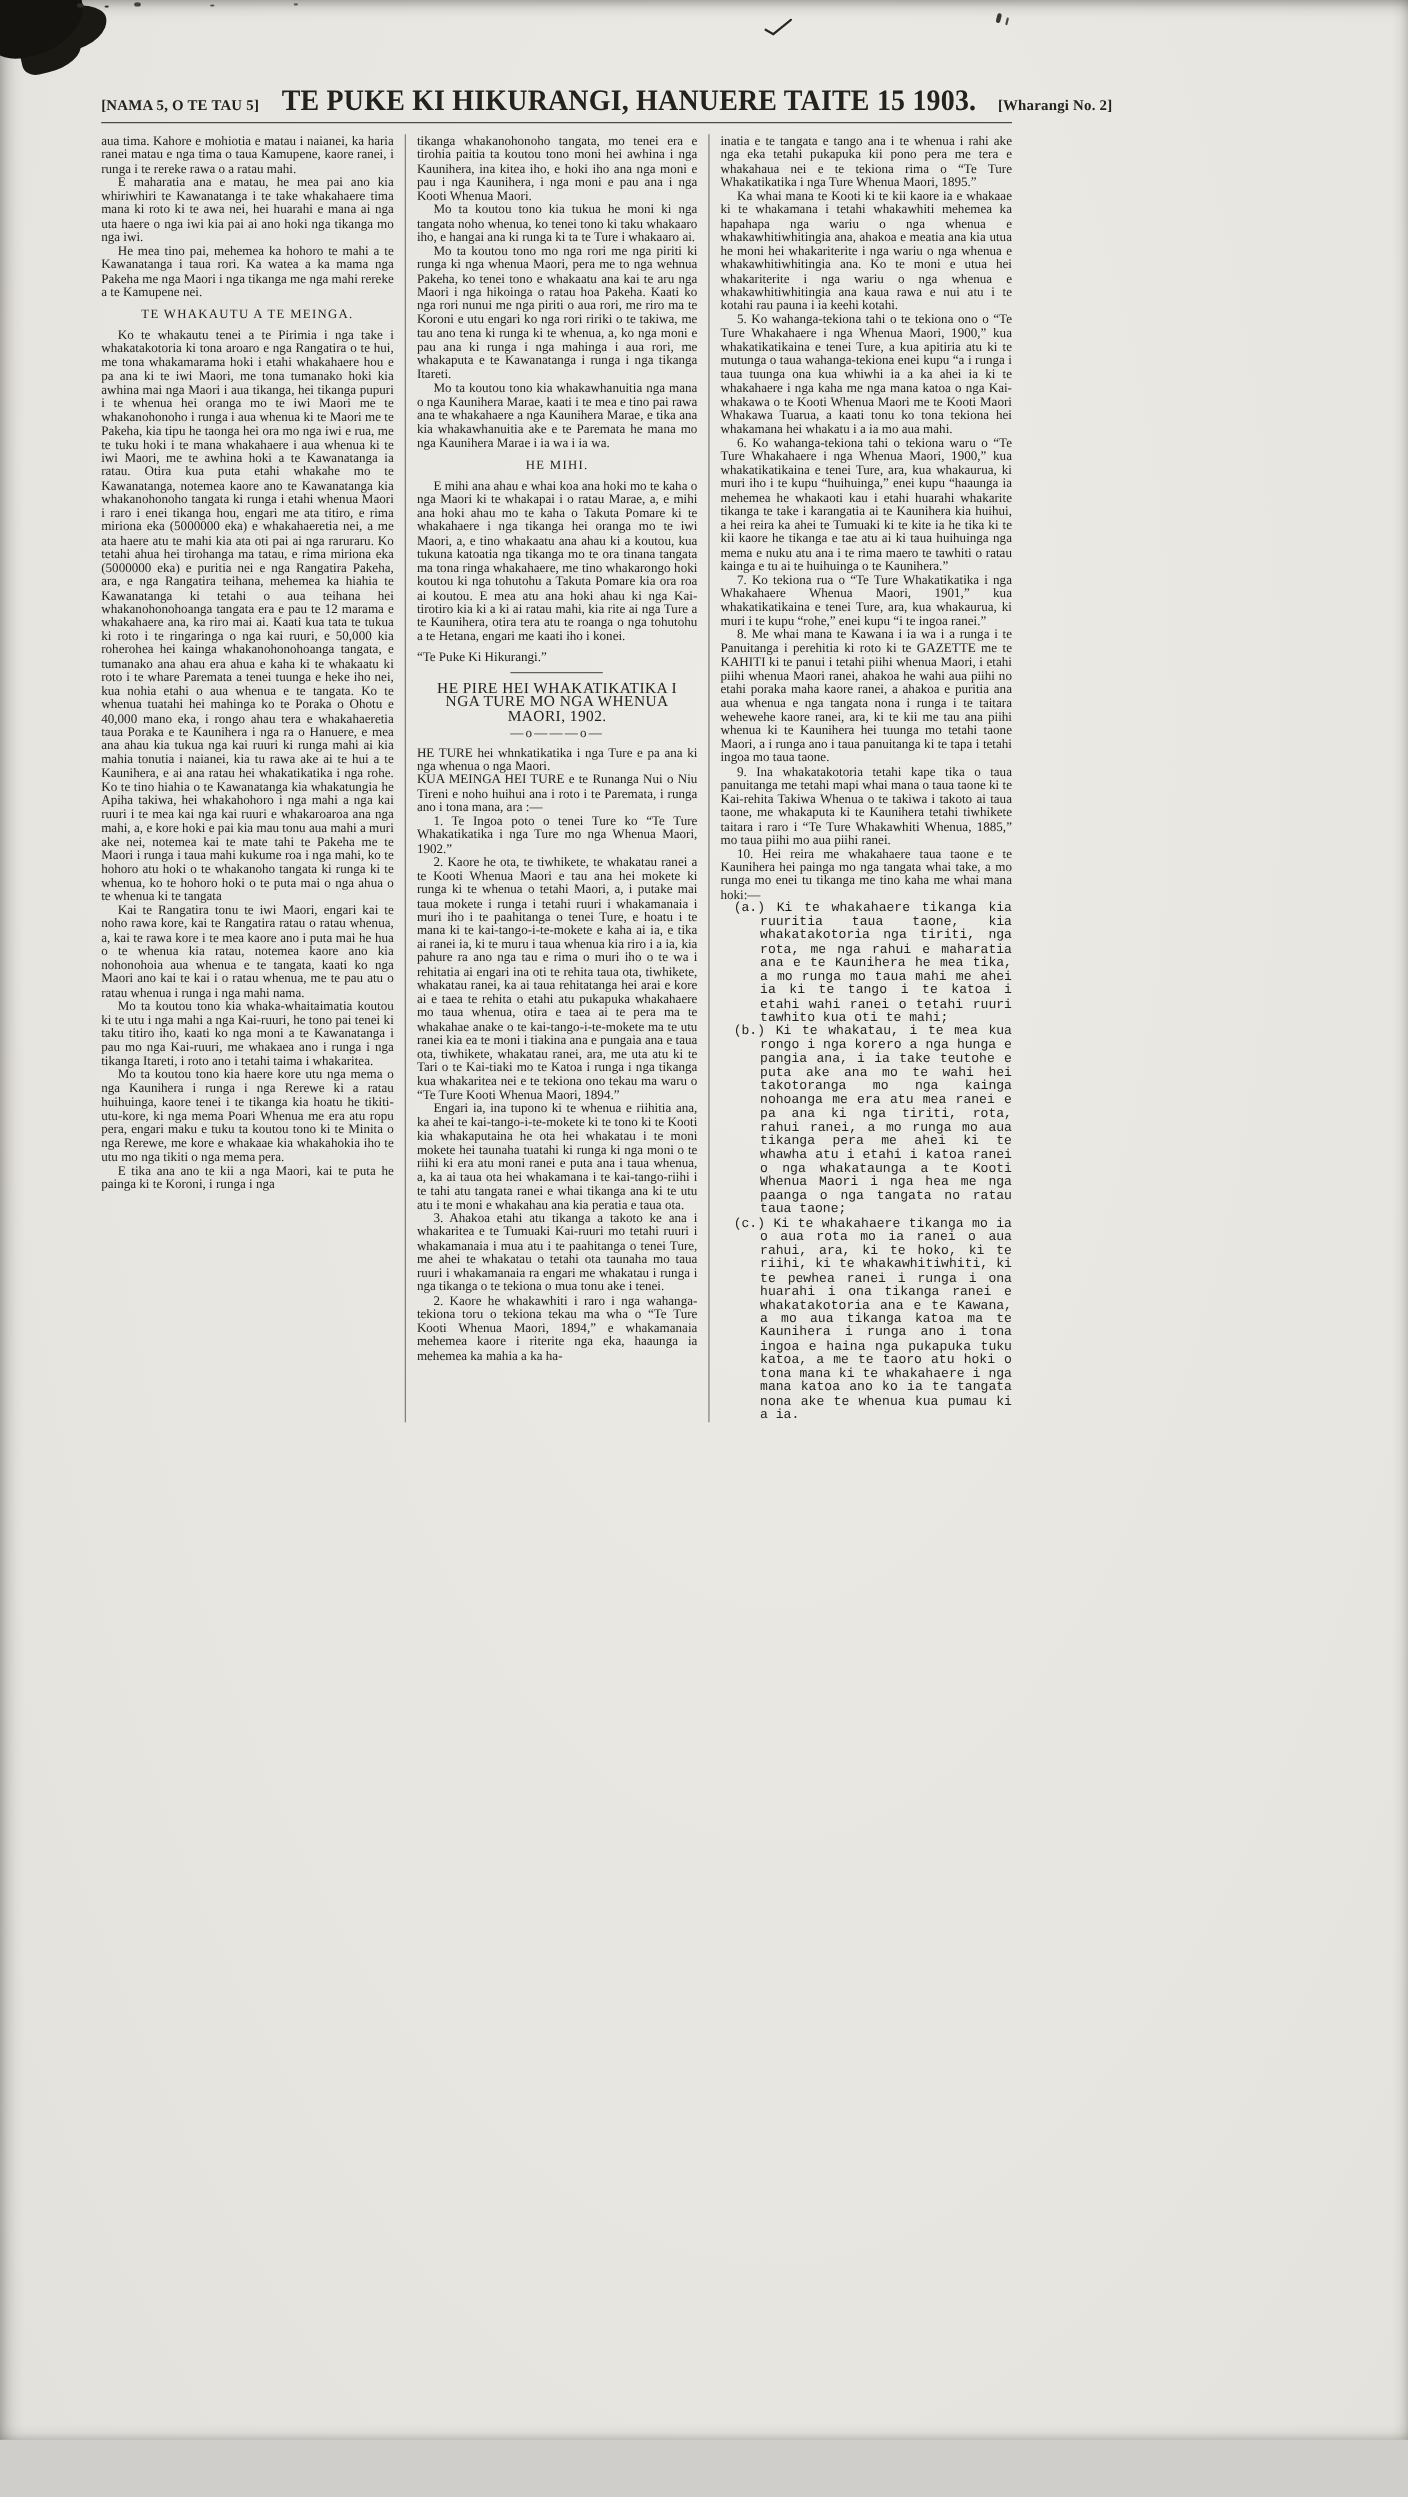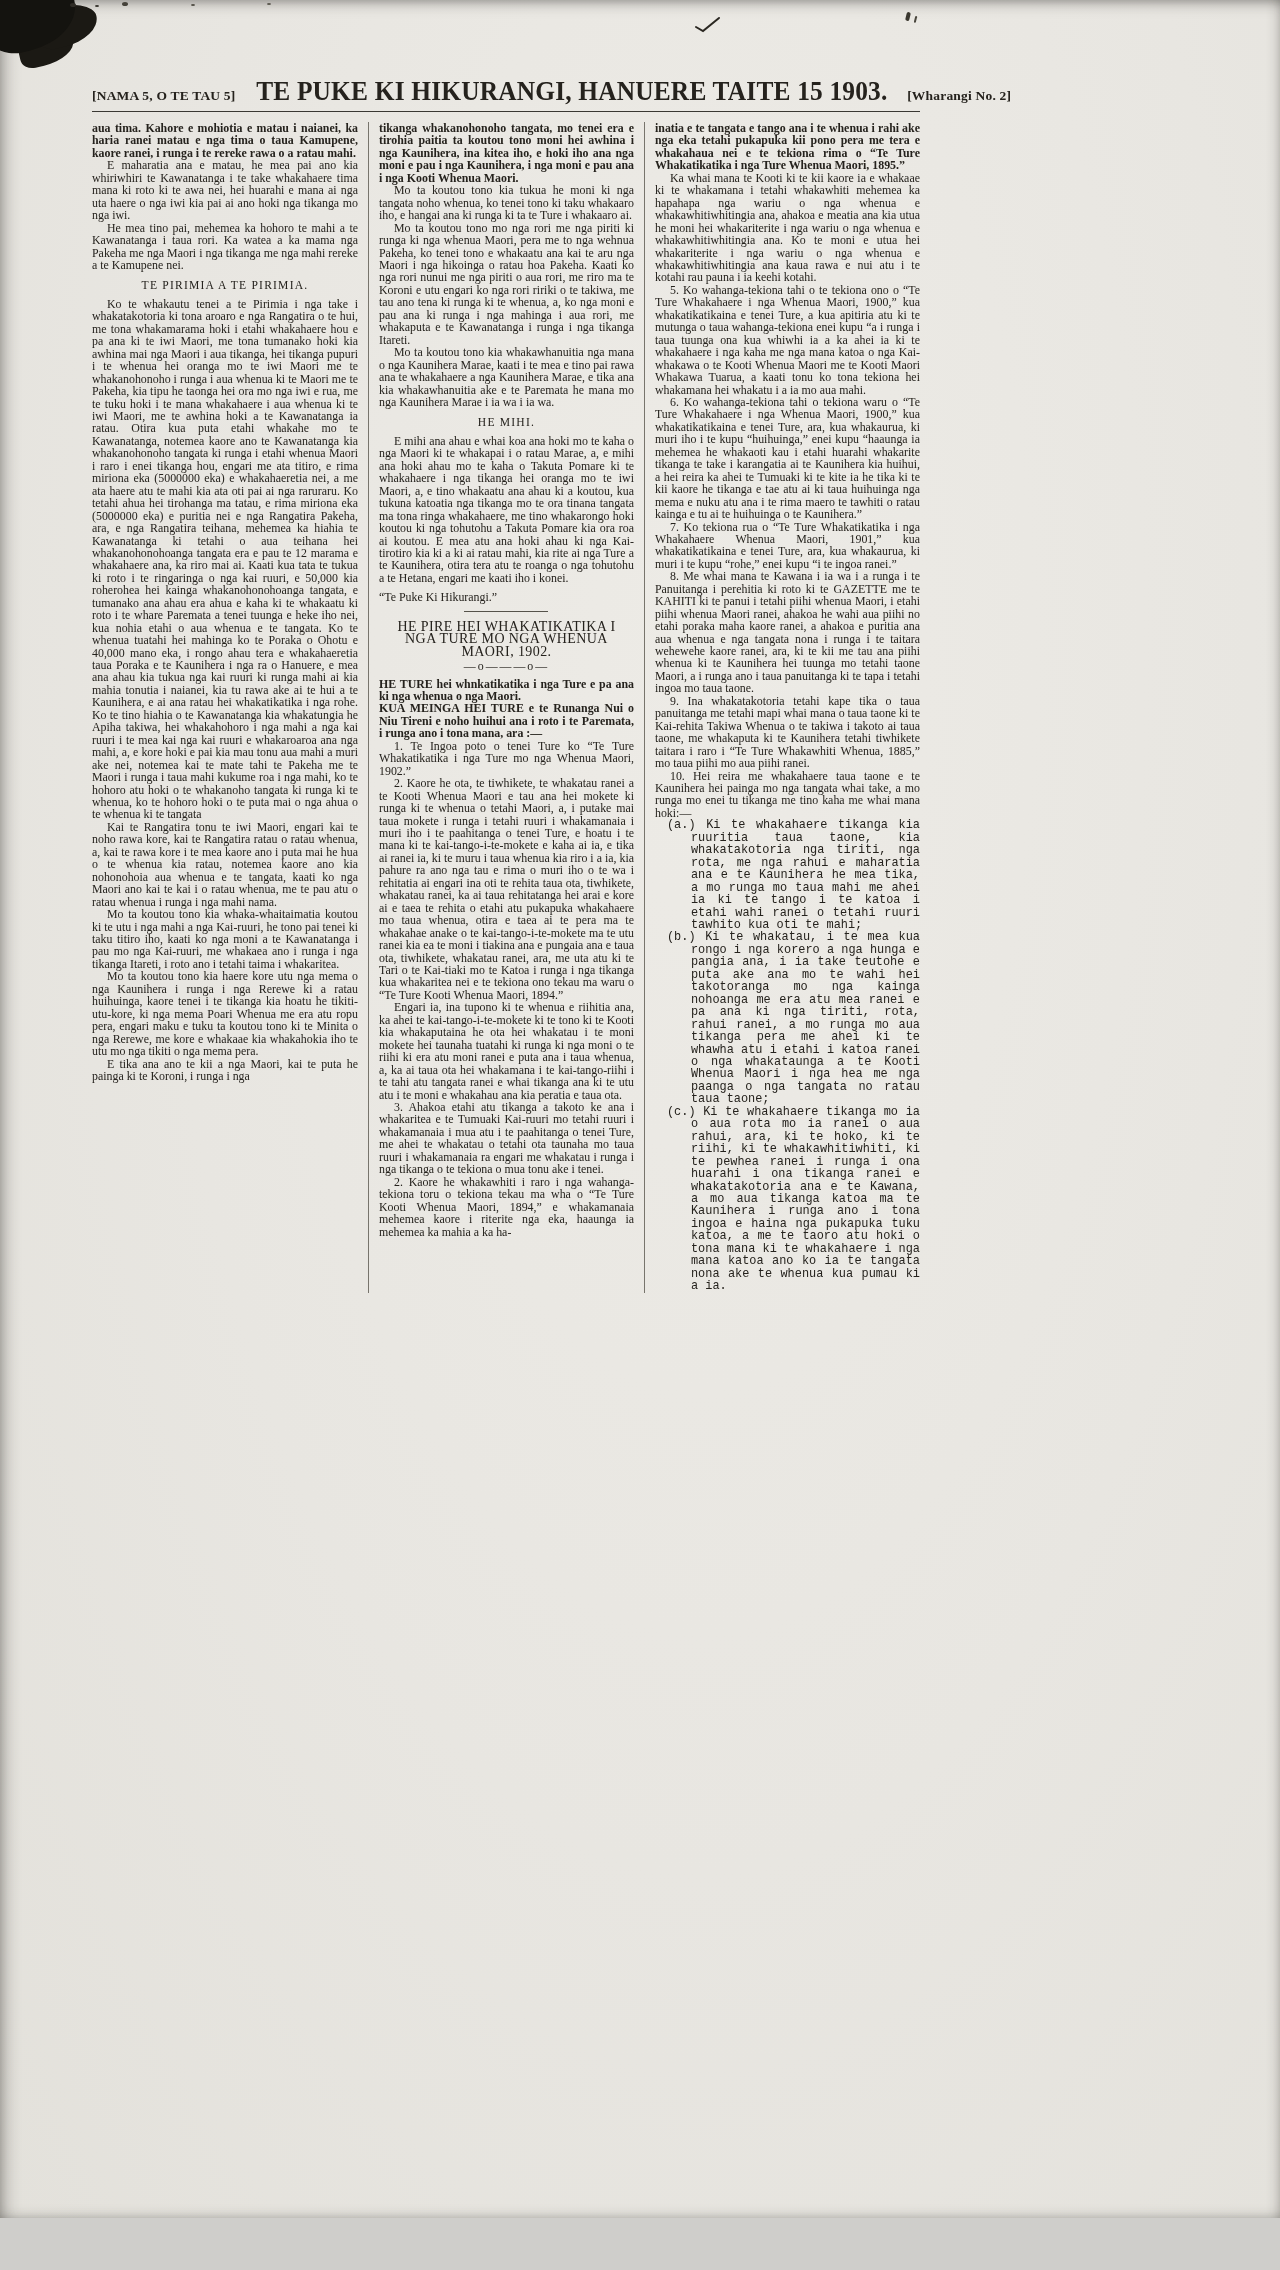--- a/index.html
+++ b/index.html
@@ -41,21 +41,21 @@
   .head-rule{border-bottom:1.5px solid #3a3833;margin-top:4px;}
 
   .columns{display:flex;margin-top:10px;align-items:stretch;}
   .col{width:33.333%;box-sizing:border-box;padding:0 10px;
     font-size:11.9px;line-height:12.45px;text-align:justify;}
   .col:first-child{padding-left:0;}
   .col:last-child{padding-right:0;}
   .col + .col{border-left:1px solid #77746c;}
 
   .para{text-indent:15px;margin:0;}
-  .para0{text-indent:0;margin:0;font-weight:bold;}
+  .para0{text-indent:0;margin:0;}
   .heading{text-align:center;text-indent:0;margin:9px 0 5px;font-size:11.6px;letter-spacing:1.2px;}
   .heading2{text-align:center;text-indent:0;margin:9px 14px 2px;font-size:14px;letter-spacing:.4px;}
   .center{text-align:left;text-indent:0;margin:7px 0;}
   .sep{text-align:center;text-indent:0;margin:0 0 5px;letter-spacing:2px;}
   .rule{width:84px;border-bottom:1px solid #55524a;margin:7px auto 2px;}
   .hang{padding-left:36px;text-indent:-24px;margin:0;font-family:Liberation Mono, monospace;}
 </style>
 </head>
 <body>
 
@@ -80,21 +80,21 @@
       <div class="issue-no">[NAMA 5, O TE TAU 5]</div>
       <div class="paper-title">TE PUKE KI HIKURANGI, HANUERE TAITE 15 1903.</div>
       <div class="issue-no right">[Wharangi No. 2]</div>
     </header>
     <div class="head-rule"></div>
     <div class="columns">
         <div class="col">
           <div class="para0">aua tima. Kahore e mohiotia e matau i naianei, ka haria ranei matau e nga tima o taua Kamupene, kaore ranei, i runga i te rereke rawa o a ratau mahi.</div>
           <div class="para">E maharatia ana e matau, he mea pai ano kia whiriwhiri te Kawanatanga i te take whakahaere tima mana ki roto ki te awa nei, hei huarahi e mana ai nga uta haere o nga iwi kia pai ai ano hoki nga tikanga mo nga iwi.</div>
           <div class="para">He mea tino pai, mehemea ka hohoro te mahi a te Kawanatanga i taua rori. Ka watea a ka mama nga Pakeha me nga Maori i nga tikanga me nga mahi rereke a te Kamupene nei.</div>
-          <div class="heading">TE PIRIMIA A TE PIRIMIA.</div>
+          <div class="heading">TE WHAKAUTU A TE MEINGA.</div>
           <div class="para">Ko te whakautu tenei a te Pirimia i nga take i whakatakotoria ki tona aroaro e nga Rangatira o te hui, me tona whakamarama hoki i etahi whakahaere hou e pa ana ki te iwi Maori, me tona tumanako hoki kia awhina mai nga Maori i aua tikanga, hei tikanga pupuri i te whenua hei oranga mo te iwi Maori me te whakanohonoho i runga i aua whenua ki te Maori me te Pakeha, kia tipu he taonga hei ora mo nga iwi e rua, me te tuku hoki i te mana whakahaere i aua whenua ki te iwi Maori, me te awhina hoki a te Kawanatanga ia ratau. Otira kua puta etahi whakahe mo te Kawanatanga, notemea kaore ano te Kawanatanga kia whakanohonoho tangata ki runga i etahi whenua Maori i raro i enei tikanga hou, engari me ata titiro, e rima miriona eka (5000000 eka) e whakahaeretia nei, a me ata haere atu te mahi kia ata oti pai ai nga raruraru. Ko tetahi ahua hei tirohanga ma tatau, e rima miriona eka (5000000 eka) e puritia nei e nga Rangatira Pakeha, ara, e nga Rangatira teihana, mehemea ka hiahia te Kawanatanga ki tetahi o aua teihana hei whakanohonohoanga tangata era e pau te 12 marama e whakahaere ana, ka riro mai ai. Kaati kua tata te tukua ki roto i te ringaringa o nga kai ruuri, e 50,000 kia roherohea hei kainga whakanohonohoanga tangata, e tumanako ana ahau era ahua e kaha ki te whakaatu ki roto i te whare Paremata a tenei tuunga e heke iho nei, kua nohia etahi o aua whenua e te tangata. Ko te whenua tuatahi hei mahinga ko te Poraka o Ohotu e 40,000 mano eka, i rongo ahau tera e whakahaeretia taua Poraka e te Kaunihera i nga ra o Hanuere, e mea ana ahau kia tukua nga kai ruuri ki runga mahi ai kia mahia tonutia i naianei, kia tu rawa ake ai te hui a te Kaunihera, e ai ana ratau hei whakatikatika i nga rohe. Ko te tino hiahia o te Kawanatanga kia whakatungia he Apiha takiwa, hei whakahohoro i nga mahi a nga kai ruuri i te mea kai nga kai ruuri e whakaroaroa ana nga mahi, a, e kore hoki e pai kia mau tonu aua mahi a muri ake nei, notemea kai te mate tahi te Pakeha me te Maori i runga i taua mahi kukume roa i nga mahi, ko te hohoro atu hoki o te whakanoho tangata ki runga ki te whenua, ko te hohoro hoki o te puta mai o nga ahua o te whenua ki te tangata</div>
           <div class="para">Kai te Rangatira tonu te iwi Maori, engari kai te noho rawa kore, kai te Rangatira ratau o ratau whenua, a, kai te rawa kore i te mea kaore ano i puta mai he hua o te whenua kia ratau, notemea kaore ano kia nohonohoia aua whenua e te tangata, kaati ko nga Maori ano kai te kai i o ratau whenua, me te pau atu o ratau whenua i runga i nga mahi nama.</div>
           <div class="para">Mo ta koutou tono kia whaka-whaitaimatia koutou ki te utu i nga mahi a nga Kai-ruuri, he tono pai tenei ki taku titiro iho, kaati ko nga moni a te Kawanatanga i pau mo nga Kai-ruuri, me whakaea ano i runga i nga tikanga Itareti, i roto ano i tetahi taima i whakaritea.</div>
           <div class="para">Mo ta koutou tono kia haere kore utu nga mema o nga Kaunihera i runga i nga Rerewe ki a ratau huihuinga, kaore tenei i te tikanga kia hoatu he tikiti-utu-kore, ki nga mema Poari Whenua me era atu ropu pera, engari maku e tuku ta koutou tono ki te Minita o nga Rerewe, me kore e whakaae kia whakahokia iho te utu mo nga tikiti o nga mema pera.</div>
           <div class="para">E tika ana ano te kii a nga Maori, kai te puta he painga ki te Koroni, i runga i nga</div>
         </div>
         <div class="col">
           <div class="para0">tikanga whakanohonoho tangata, mo tenei era e tirohia paitia ta koutou tono moni hei awhina i nga Kaunihera, ina kitea iho, e hoki iho ana nga moni e pau i nga Kaunihera, i nga moni e pau ana i nga Kooti Whenua Maori.</div>
           <div class="para">Mo ta koutou tono kia tukua he moni ki nga tangata noho whenua, ko tenei tono ki taku whakaaro iho, e hangai ana ki runga ki ta te Ture i whakaaro ai.</div>
           <div class="para">Mo ta koutou tono mo nga rori me nga piriti ki runga ki nga whenua Maori, pera me to nga wehnua Pakeha, ko tenei tono e whakaatu ana kai te aru nga Maori i nga hikoinga o ratau hoa Pakeha. Kaati ko nga rori nunui me nga piriti o aua rori, me riro ma te Koroni e utu engari ko nga rori ririki o te takiwa, me tau ano tena ki runga ki te whenua, a, ko nga moni e pau ana ki runga i nga mahinga i aua rori, me whakaputa e te Kawanatanga i runga i nga tikanga Itareti.</div>

